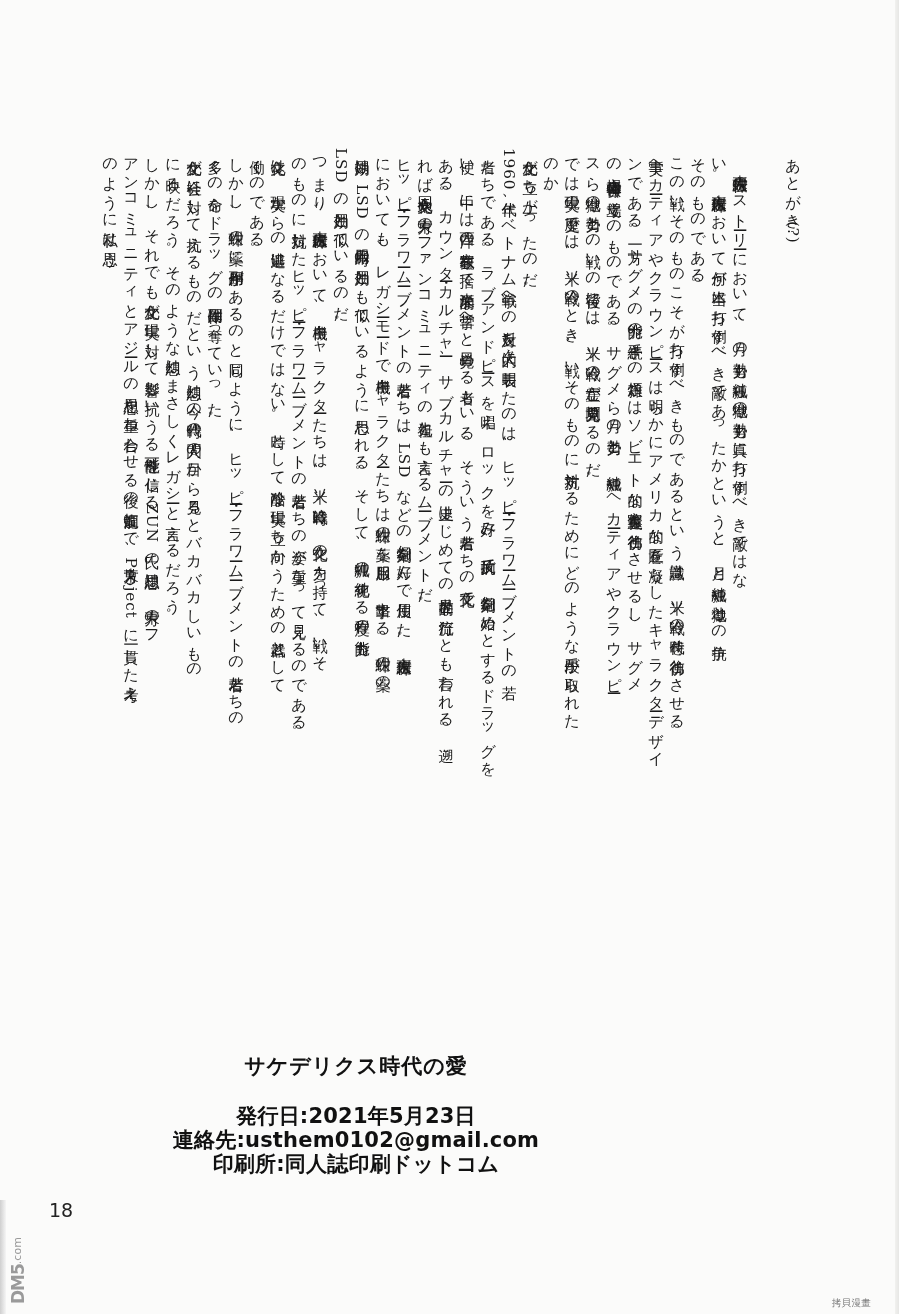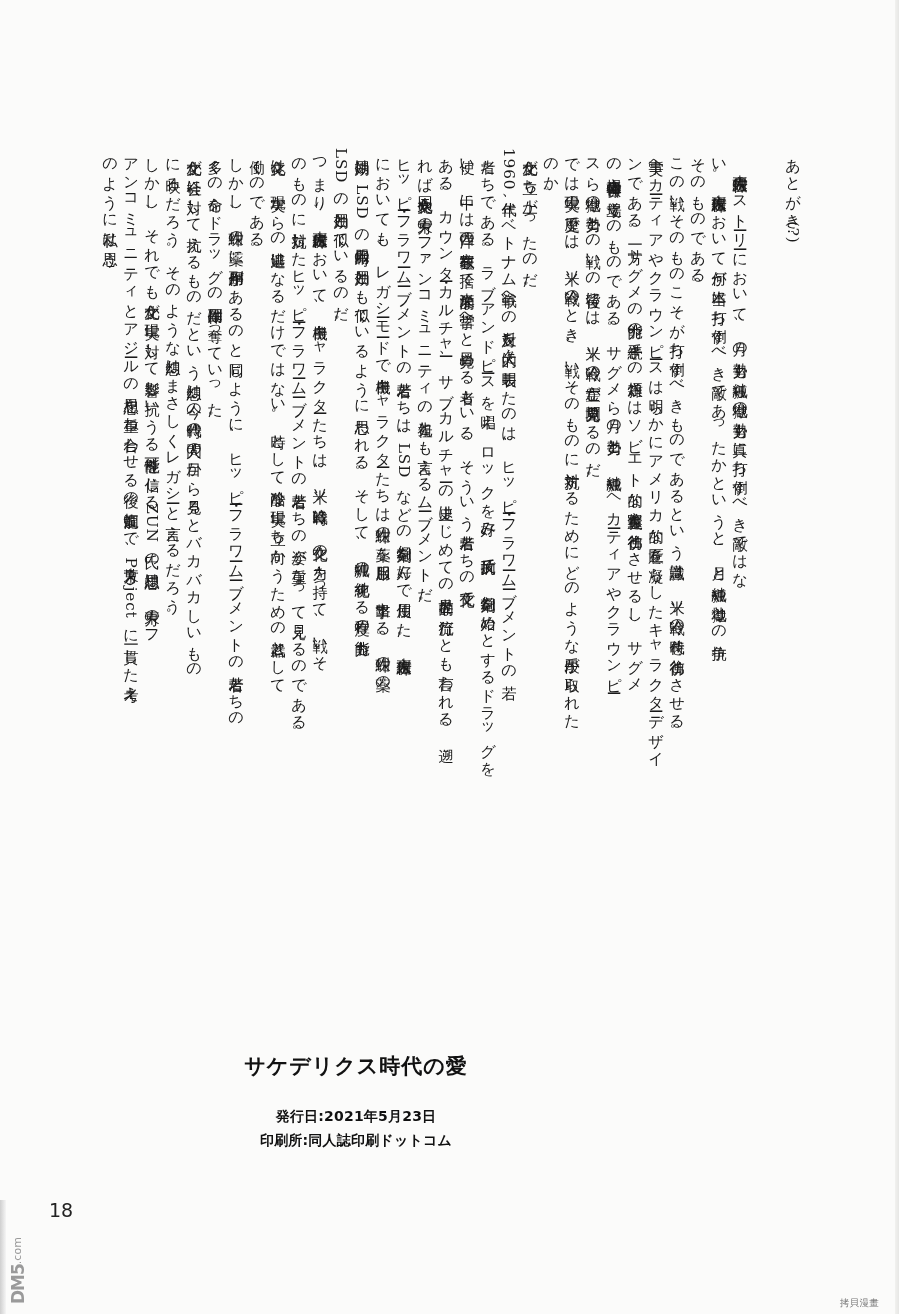--- a/index.html
+++ b/index.html
@@ -55,21 +55,21 @@
       color: #111;
     }
     .colophon .title {
       font-family: "DejaVu Serif", "Liberation Serif", serif;
       font-size: 21px;
       font-weight: bold;
       letter-spacing: 1px;
       margin-bottom: 24px;
     }
     .colophon .line {
-      font-size: 14px;
+      font-size: 21px;
       font-weight: bold;
       line-height: 24px;
       letter-spacing: 0.2px;
     }
     .page-number {
       position: absolute;
       left: 49px;
       top: 1199px;
       font-family: "DejaVu Sans", "Liberation Sans", sans-serif;
       font-size: 19px;
@@ -99,21 +99,21 @@
     .watermark-left-edge {
       position: absolute;
       left: 0;
       top: 1200px;
       width: 6px;
       height: 114px;
       background: linear-gradient(to right, #cfcfcf, #f5f5f5);
     }
     .watermark-right {
       position: absolute;
-      right: 20px;
+      right: 28px;
       top: 1297px;
       font-family: Liberation Serif, serif;
       font-size: 9.5px;
       color: #777;
       letter-spacing: 0.3px;
     }
   </style>
 </head>
 <body>
 
@@ -150,20 +150,21 @@
   <span class="col">文化が社会に対して抗えるものだという幻想は今の時代の人間の目から見るとバカバカしいもの</span>
   <span class="col">に映るだろう。そのような幻想はまさしくレガシーと言えるだろう。</span>
   <span class="col">しかし、それでも文化が現実に対して影響し抗いうる可能性を信じるZUN氏の思想は、東方のフ</span>
   <span class="col">アンコミュニティとアジールの思想を重ね合わせる後の虹龍洞まで、東方Projectに一貫した考え</span>
   <span class="col">のように私は思う。</span>
 </div>
 
 <div class="colophon">
   <div class="title">サケデリクス時代の愛</div>
   <div class="line">発行日:2021年5月23日</div>
+  <div class="line">連絡先:usthem0102@gmail.com</div>
   <div class="line">印刷所:同人誌印刷ドットコム</div>
 </div>
 
 <div class="watermark-left-edge"></div>
 <div class="watermark-left">
   <span>DM5</span><span class="sub">.com</span>
 </div>
 
 <div class="page-number">18</div>
 

